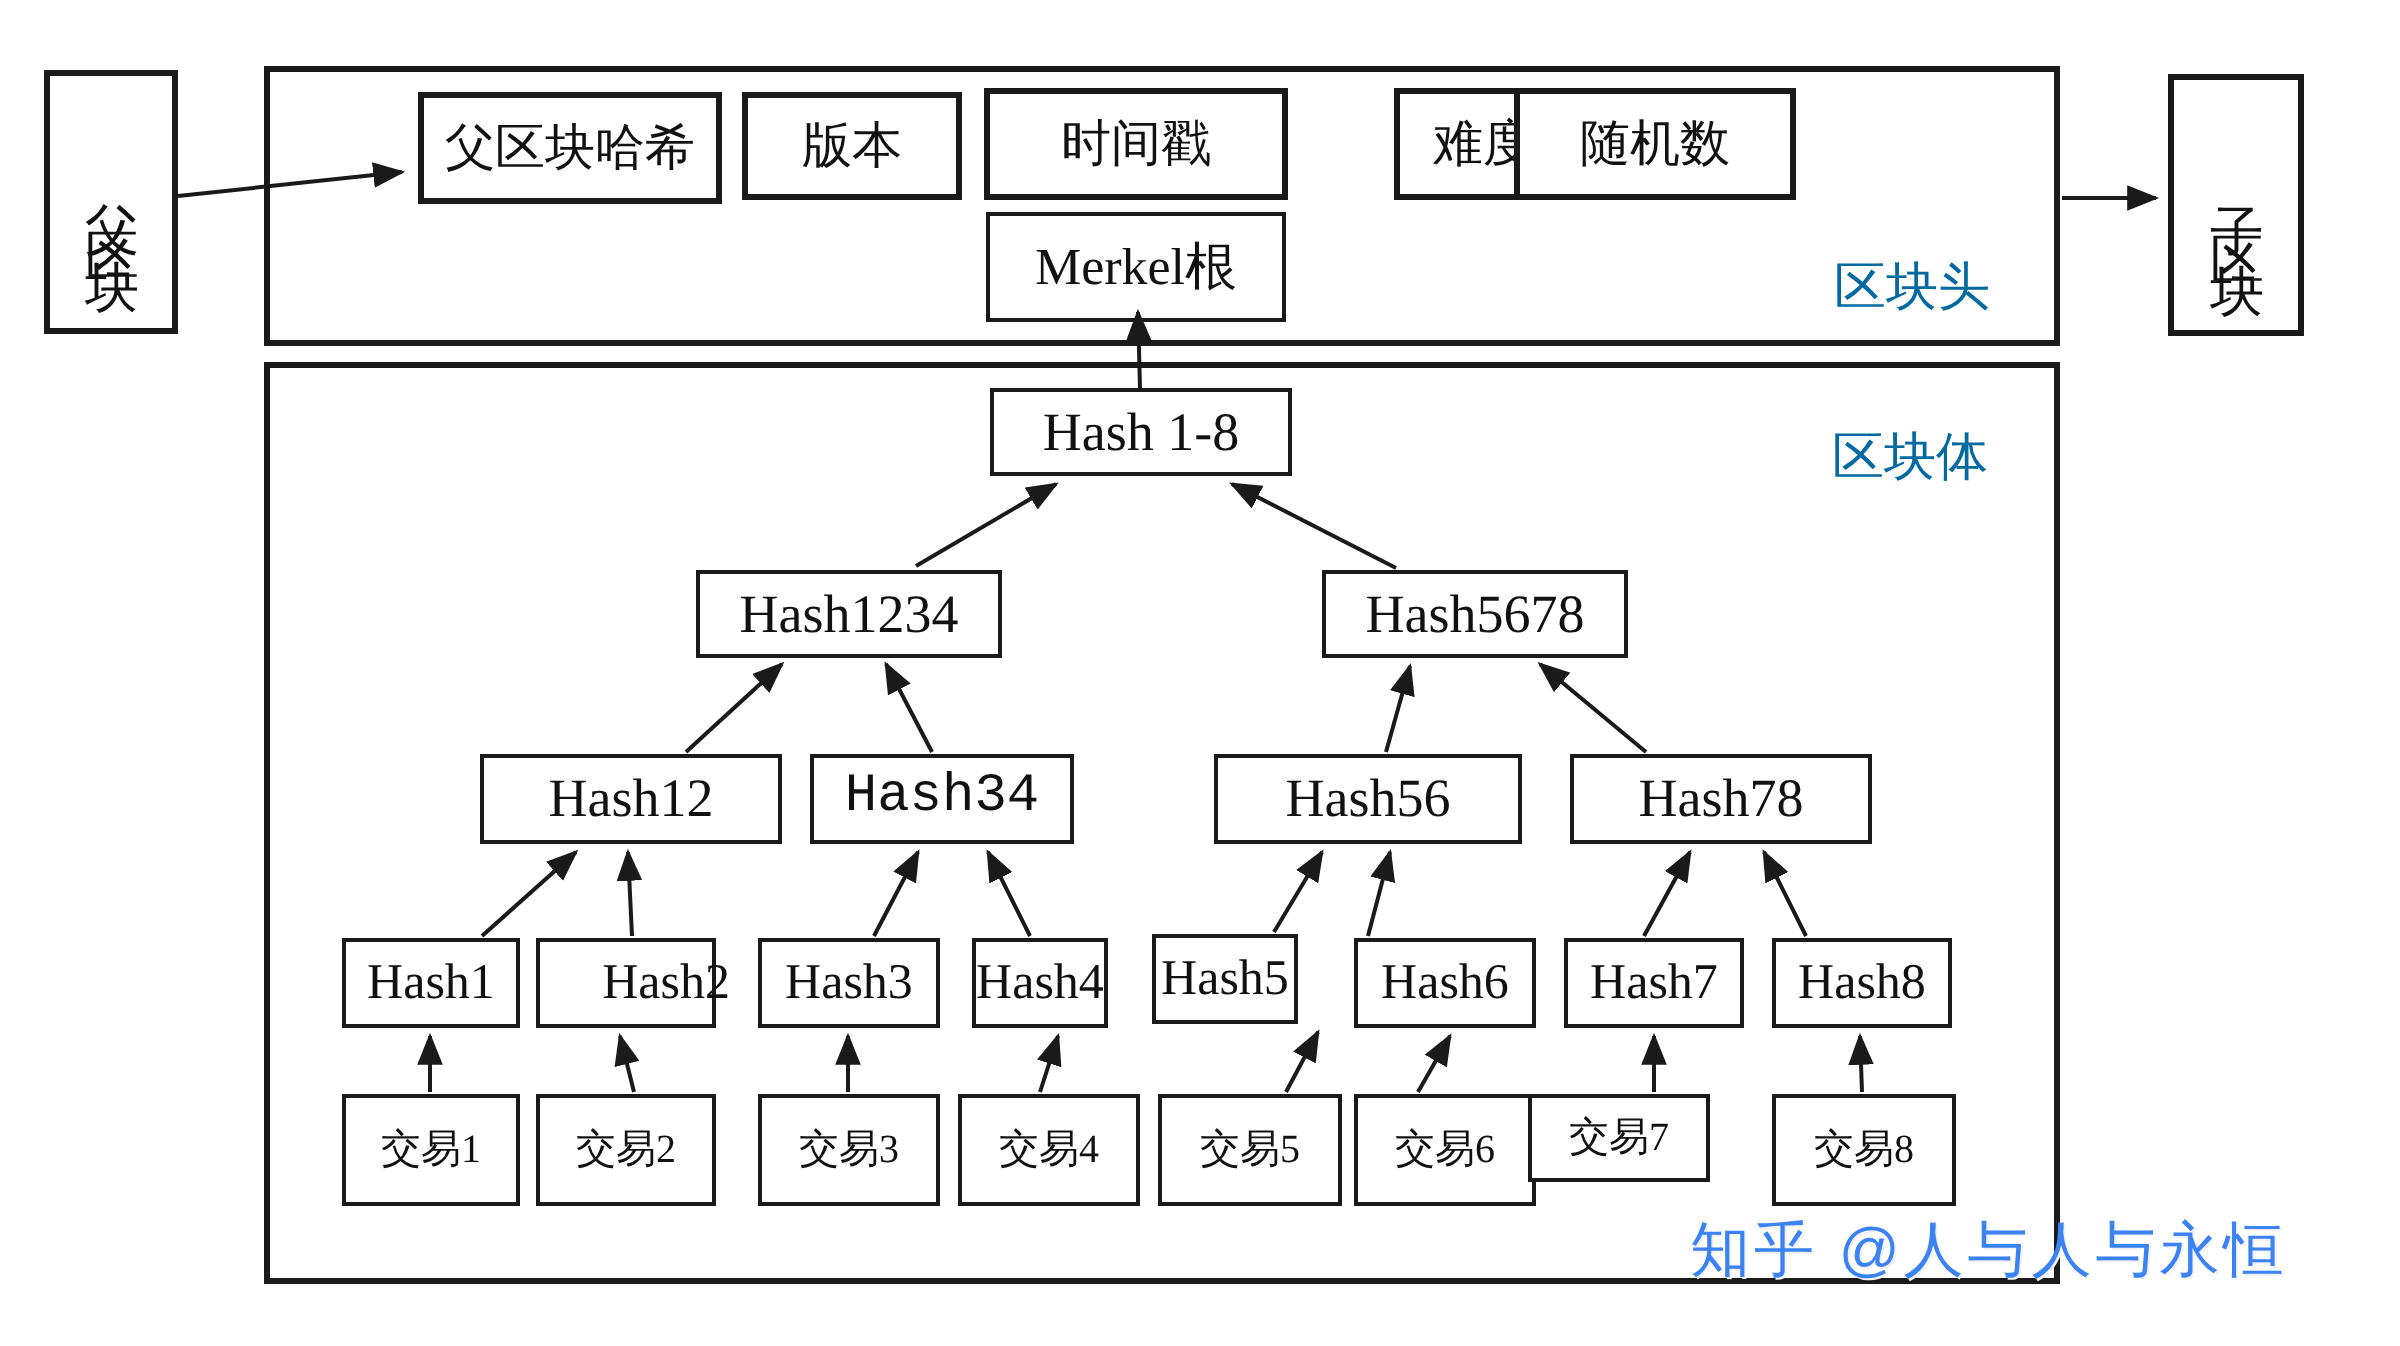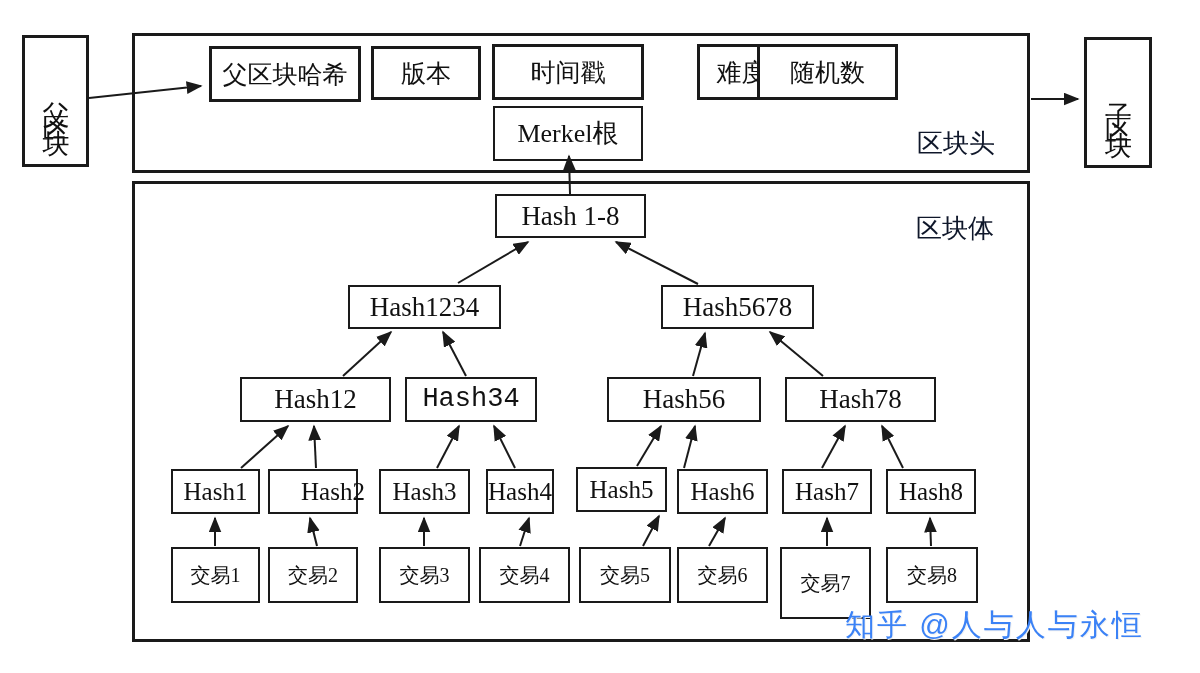--- a/index.html
+++ b/index.html
@@ -19,21 +19,21 @@
   .vblock{
     border-width:3px;
     writing-mode:vertical-rl;text-orientation:upright;
     letter-spacing:14px;font-size:27px;
     display:flex;align-items:center;justify-content:center;
   }
   .treebox{font-size:27px;}
   .leafbox{font-size:25px;}
   .txbox{font-size:20px;}
   .zonelabel{
-    position:absolute;font-size:26px;color:#0f172a;white-space:nowrap;text-align:right;
+    position:absolute;font-size:26px;color:#0369a1;white-space:nowrap;text-align:right;
   }
   .watermark{
     position:absolute;font-size:30px;color:#3b82f6;white-space:nowrap;
     letter-spacing:2px;text-shadow:1px 1px 0 #f2f2f2;
     font-family:"Liberation Sans","DejaVu Sans",sans-serif;
   }
   svg.arrows{position:absolute;left:0;top:0;pointer-events:none;}
 </style>
 </head>
 <body>
@@ -62,32 +62,32 @@
 
   <div class="box treebox" style="left:240px;top:377px;width:151px;height:45px;">Hash12</div>
   <div class="box treebox" style="left:405px;top:377px;width:132px;height:45px;font-family:Liberation Mono, monospace;">Hash34</div>
   <div class="box treebox" style="left:607px;top:377px;width:154px;height:45px;">Hash56</div>
   <div class="box treebox" style="left:785px;top:377px;width:151px;height:45px;text-align:center;">Hash78</div>
 
   <div class="box leafbox" style="left:171px;top:469px;width:89px;height:45px;">Hash1</div>
   <div class="box leafbox" style="left:268px;top:469px;width:90px;height:45px;padding-left:40px;">Hash2</div>
   <div class="box leafbox" style="left:379px;top:469px;width:91px;height:45px;">Hash3</div>
   <div class="box leafbox" style="left:486px;top:469px;width:68px;height:45px;">Hash4</div>
-  <div class="box leafbox" style="left:576px;top:467px;width:91px;height:45px;">Hash5</div>
+  <div class="box leafbox" style="left:576px;top:467px;width:73px;height:45px;">Hash5</div>
   <div class="box leafbox" style="left:677px;top:469px;width:91px;height:45px;">Hash6</div>
   <div class="box leafbox" style="left:782px;top:469px;width:90px;height:45px;">Hash7</div>
   <div class="box leafbox" style="left:886px;top:469px;width:90px;height:45px;">Hash8</div>
 
   <div class="box txbox" style="left:171px;top:547px;width:89px;height:56px;">交易1</div>
   <div class="box txbox" style="left:268px;top:547px;width:90px;height:56px;">交易2</div>
   <div class="box txbox" style="left:379px;top:547px;width:91px;height:56px;">交易3</div>
   <div class="box txbox" style="left:479px;top:547px;width:91px;height:56px;">交易4</div>
   <div class="box txbox" style="left:579px;top:547px;width:92px;height:56px;">交易5</div>
   <div class="box txbox" style="left:677px;top:547px;width:91px;height:56px;">交易6</div>
-  <div class="box txbox" style="left:780px;top:547px;width:91px;height:72px;">交易7</div>
+  <div class="box txbox" style="left:764px;top:547px;width:91px;height:44px;">交易7</div>
   <div class="box txbox" style="left:886px;top:547px;width:92px;height:56px;">交易8</div>
 
   <div class="watermark" style="left:845px;top:605px;">知乎 @人与人与永恒</div>
 
   <svg class="arrows" width="1200" height="673" viewBox="0 0 1200 673">
     <defs>
       <marker id="ah" viewBox="0 0 10 8" refX="9" refY="4" markerWidth="8" markerHeight="6.5" orient="auto-start-reverse">
         <path d="M0,0 L10,4 L0,8 Z" fill="#1a1a1a"></path>
       </marker>
     </defs>

